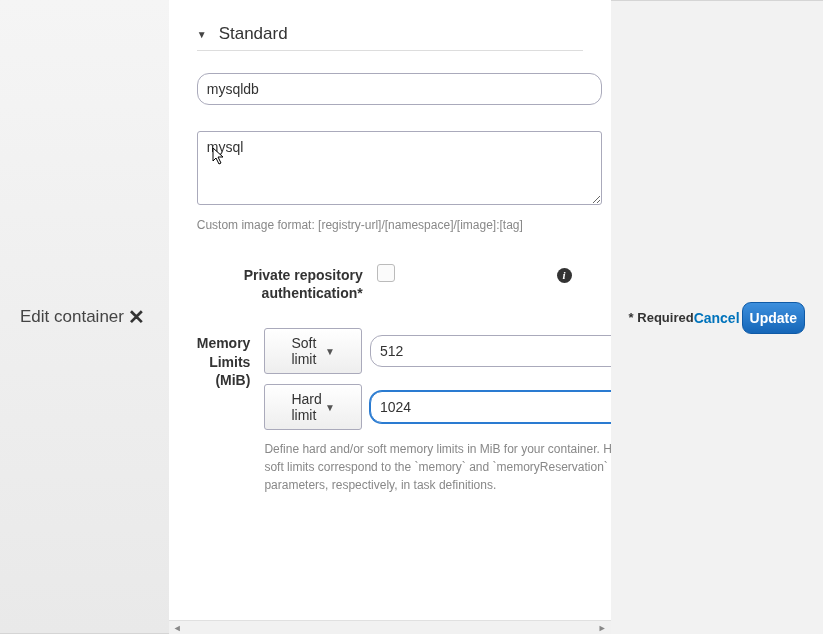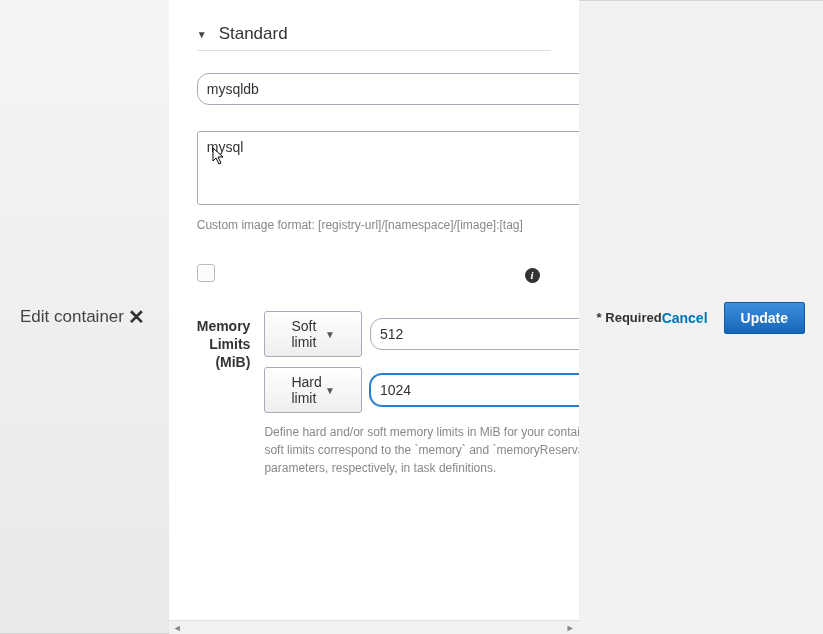--- a/index.html
+++ b/index.html
@@ -222,36 +222,36 @@
     justify-content: space-between;
   }
   .required-note {
     font-size: 13px;
     font-weight: 700;
     color: #333;
   }
   .footer-actions {
     display: flex;
     align-items: center;
-    gap: 16px;
+    gap: 2px;
   }
   .cancel-link {
     color: #0073bb;
     font-size: 14px;
     font-weight: 700;
     cursor: pointer;
   }
   .btn-primary {
     background: linear-gradient(#3d8fdd, #1566b8);
     border: 1px solid #0f5aa6;
     color: #fff;
     font-size: 14px;
     font-weight: 600;
-    padding: 7px 16px;
-    border-radius: 2px;
+    padding: 7px 7px;
+    border-radius: 9px;
     cursor: pointer;
   }
   .cursor-arrow {
     position: absolute;
     left: 43px;
     top: 147px;
     pointer-events: none;
     z-index: 100;
   }
 </style>
@@ -289,20 +289,21 @@
       <div class="form-control-wrap">
         <textarea class="text-area" style="">mysql</textarea>
         <div class="hint">Custom image format: [registry-url]/[namespace]/[image]:[tag]</div>
       </div>
       <div class="help-col">
         <span class="info-icon">i</span>
       </div>
     </div>
 
     <div class="form-row">
+      <div class="form-label">Private repository authentication*</div>
       <div class="form-control-wrap">
         <span class="checkbox-box"></span>
       </div>
       <div class="help-col">
         <span class="info-icon">i</span>
       </div>
     </div>
 
     <div class="form-row" style="margin-bottom:8px;">
       <div class="form-label">Memory Limits (MiB)</div>

